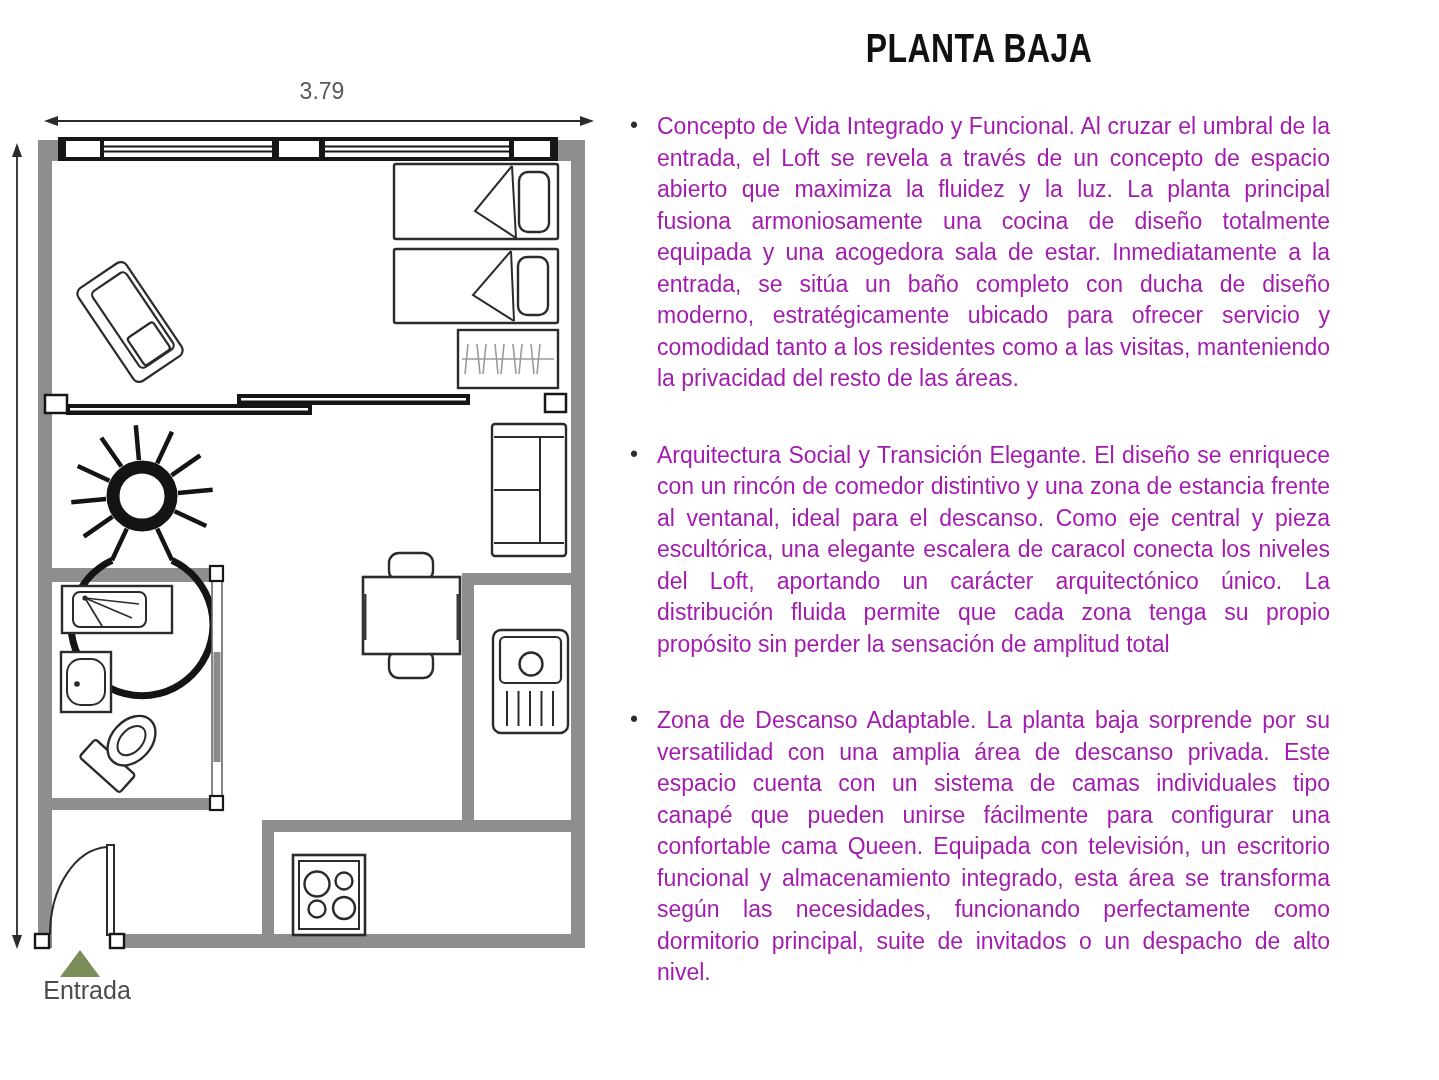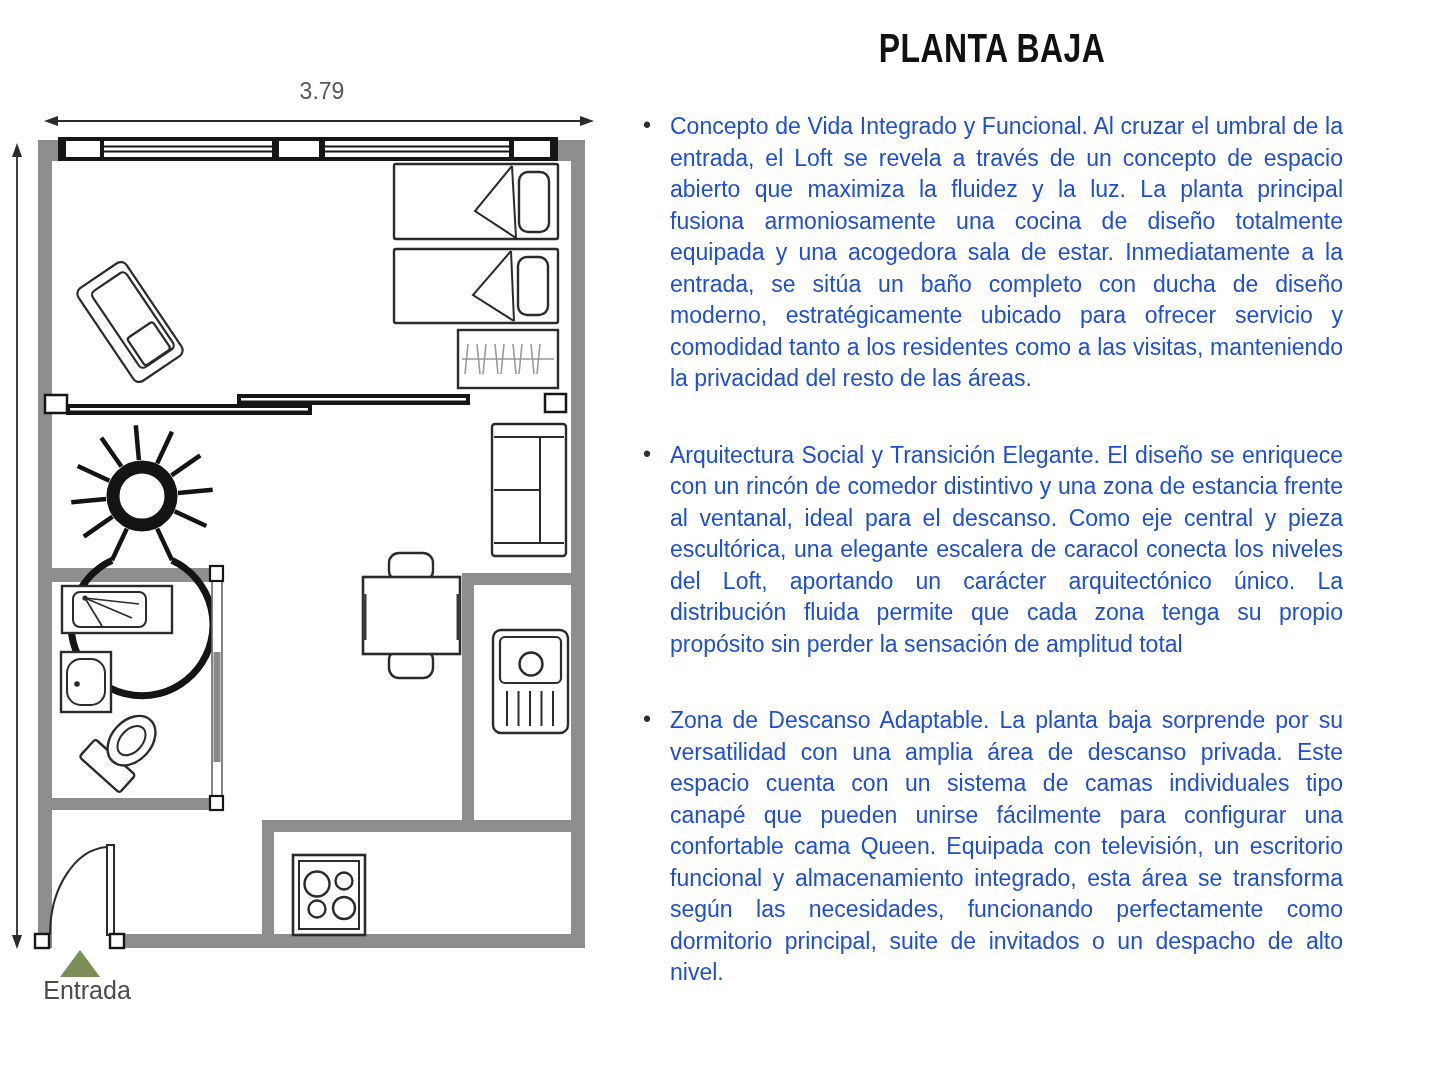--- a/index.html
+++ b/index.html
@@ -1,31 +1,31 @@
 <!DOCTYPE html>
 <html><head>
 <meta charset="utf-8">
 <style>
   html,body{margin:0;padding:0;}
   body{
     width:1439px;height:1080px;position:relative;overflow:hidden;
     background:#ffffff;font-family:"Liberation Sans",sans-serif;
   }
   .plan-svg{position:absolute;left:0;top:0;}
-  .text-col{position:absolute;left:641px;top:26px;width:702px;}
+  .text-col{position:absolute;left:628px;top:26px;width:702px;}
   h1.page-title{
     margin:0 0 40px 0;text-align:center;
     font-size:40px;font-weight:bold;color:#111;
     transform:scaleX(0.8);transform-origin:50% 50%;
     letter-spacing:0.5px;white-space:nowrap;
   }
   ul.bullets{list-style:none;margin:0;padding:0;}
   ul.bullets li{
     position:relative;padding-left:29px;margin-bottom:45px;
-    font-size:23px;line-height:31.5px;color:#1d4ed8;
+    font-size:23px;line-height:31.5px;color:#a21caf;
     text-align:justify;text-justify:inter-word;
   }
   ul.bullets li::before{
     content:"\2022";position:absolute;left:2px;top:-1px;color:#2d2d2d;
   }
 </style>
 </head>
 <body>
 
 <svg class="plan-svg" width="620" height="1080" viewBox="0 0 620 1080" xmlns="http://www.w3.org/2000/svg">

